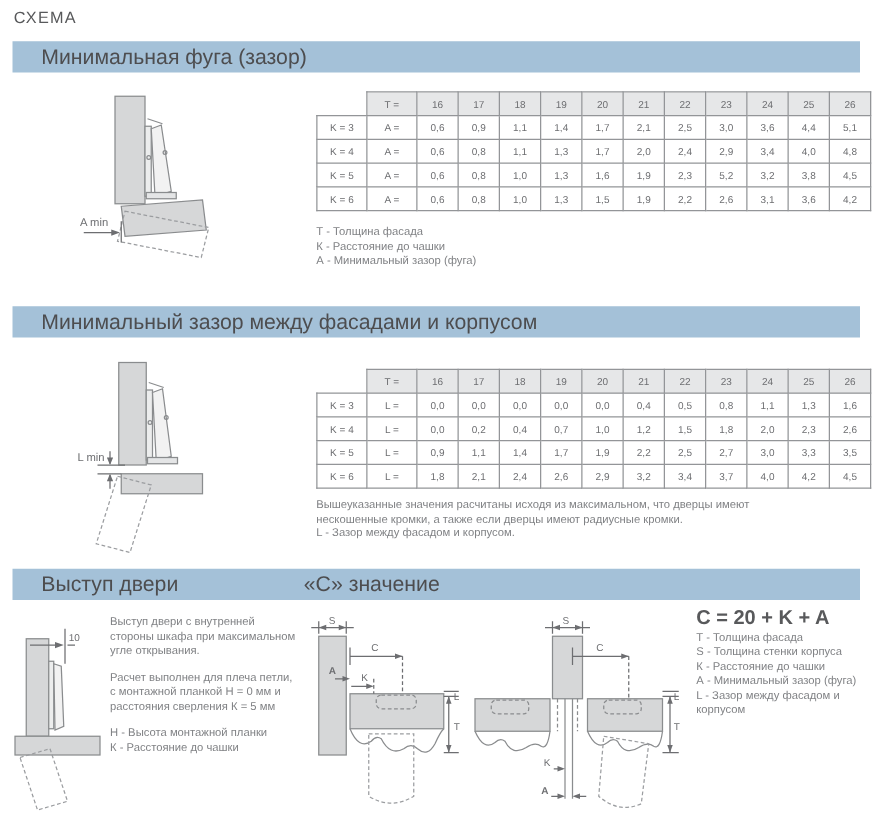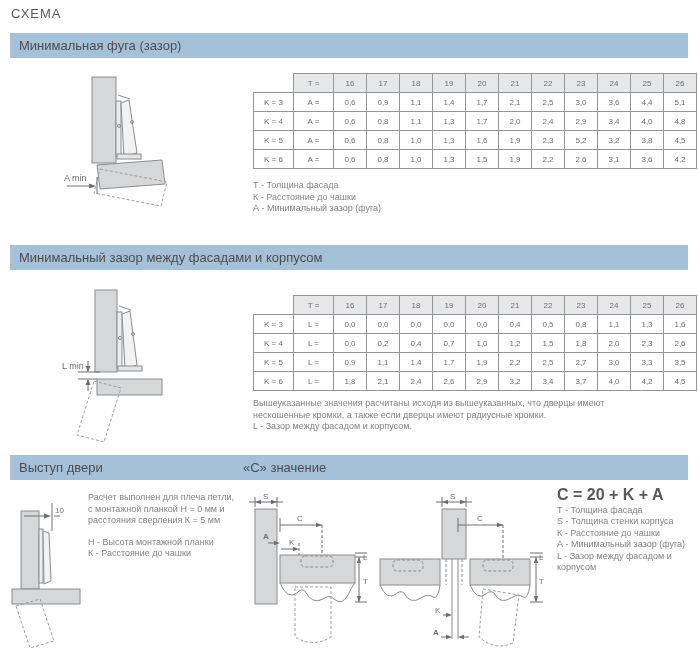--- a/index.html
+++ b/index.html
@@ -1,21 +1,21 @@
 <!DOCTYPE html>
 <html><head>
 <meta charset="utf-8">
 <style>
   * { margin:0; padding:0; box-sizing:border-box; }
   html,body { width:698px; height:659px; background:#fff; font-family:"Liberation Sans", sans-serif; color:#808285; }
   body { position:relative; overflow:hidden; }
   .abs { position:absolute; }
   .page-title { left:11px; top:6px; font-size:13px; letter-spacing:1px; color:#58595b; font-weight:400; }
   .banner { left:10px; width:678px; height:25px; background:#a4c1d8; color:#4d4d4f;
-            font-size:13px; display:flex; align-items:center; padding-left:9px; }
+            font-size:17px; display:flex; align-items:center; padding-left:23px; }
   .banner .t2 { position:absolute; left:233px; }
   table.data { border-collapse:collapse; font-size:8px; color:#6d6e71; table-layout:fixed; }
   table.data td { border:1px solid #939598; width:33px; height:19px; text-align:center; vertical-align:middle; background:#fff; }
   table.data td.hd { background:#e6e7e8; }
   table.data td.kc { width:40px; }
   table.data td.nob { border:none; background:transparent; width:40px; }
   .txt { font-size:9px; line-height:11.5px; color:#808285; }
   .ln { margin:0; }
   .para { margin-bottom:10px; }
   .formula { font-size:16px; font-weight:bold; color:#58595b; margin-bottom:4px; }
@@ -238,21 +238,21 @@
         <td>3,4</td>
         <td>3,7</td>
         <td>4,0</td>
         <td>4,2</td>
         <td>4,5</td>
       </tr>
     </tbody>
   </table>
 
 <div class="abs txt" style="left:253px;top:398px;width:440px">
-    <div class="ln">Вышеуказанные значения расчитаны исходя из вышеуказанных, что дверцы имеют</div>
+    <div class="ln">Вышеуказанные значения расчитаны исходя из максимальном, что дверцы имеют</div>
     <div class="ln">нескошенные кромки, а также если дверцы имеют радиусные кромки.</div>
     <div class="ln">L -  Зазор между фасадом и корпусом.</div>
   </div>
 
 <div class="abs banner" style="top:455px">
   <span>Выступ двери</span>
   <span class="t2">«С» значение</span>
 </div>
 
 <svg class="abs" style="left:10px;top:487px" width="72" height="168" viewBox="0 0 72 168">
@@ -266,20 +266,21 @@
   <g stroke="#6d6e71">
     <line x1="42" y1="16" x2="42" y2="44"></line>
     <line x1="14" y1="29" x2="34" y2="29"></line>
     <polygon points="41,29 34,26.5 34,31.5" fill="#6d6e71" stroke="none"></polygon>
     <line x1="44" y1="29" x2="50" y2="29"></line>
   </g>
   <text x="45" y="26" font-size="8" fill="#6d6e71">10</text>
 </svg>
 
 <div class="abs txt" style="left:88px;top:492px;width:150px">
+  <div class="para">Выступ двери с внутренней стороны шкафа при максимальном угле открывания.</div>
   <div class="para">Расчет выполнен для плеча петли, с монтажной планкой Н = 0 мм и расстояния сверления К = 5 мм</div>
   <div>
       <div class="ln">Н - Высота монтажной планки</div>
       <div class="ln">К - Расстояние до чашки</div>
     </div>
 </div>
 
 <svg class="abs" style="left:237px;top:487px" width="318" height="172" viewBox="0 0 318 172">
 
   <g fill="none" stroke="#8a8c8e" stroke-width="1">

